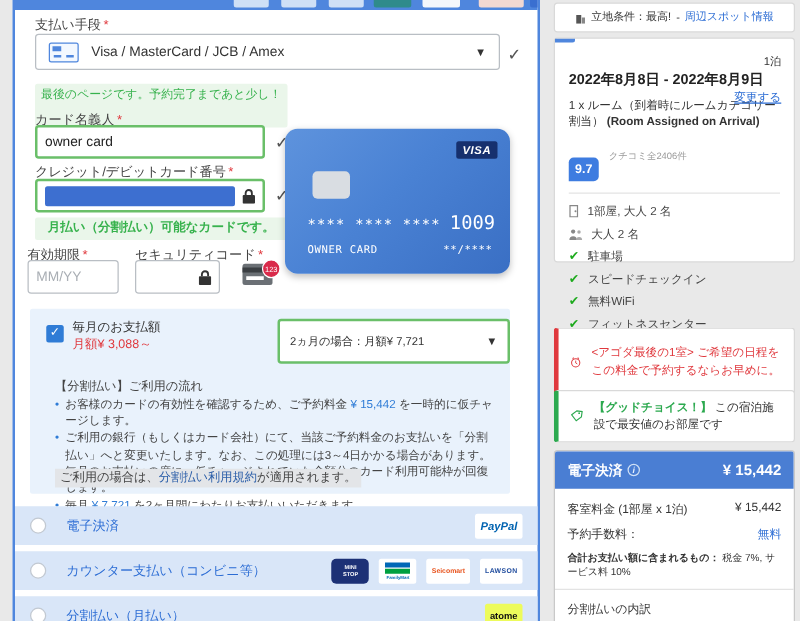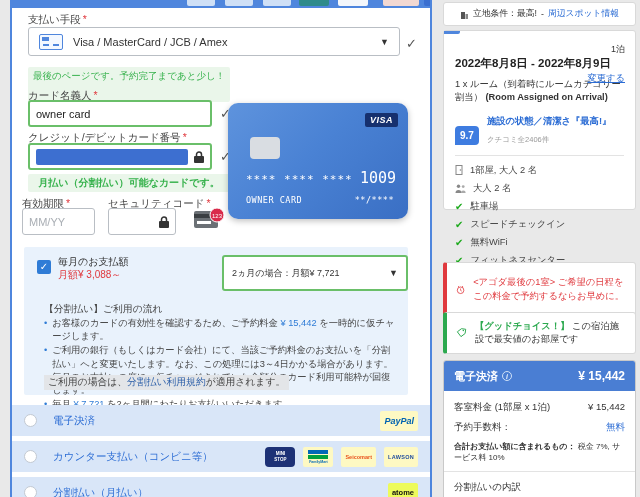--- a/index.html
+++ b/index.html
@@ -60,21 +60,21 @@
   .dot { color:#2f7cd6; margin-right:5px; }
   .amt { color:#2f7cd6; }
   .terms { position:absolute; left:20px; top:128px; font-size:9.8px; color:#444; background:#e3e5e8; padding:1px 4px; }
   .terms a { color:#2b5ea8; text-decoration:none; }
 
   
   .payrow { position:absolute; left:0; width:418px; height:31px; background:#d9e6f8; display:flex; align-items:center; padding:0 12px; cursor:pointer; }
   .radio { width:13px; height:13px; border-radius:50%; background:#fff; border:1px solid #c2c9d2; margin-right:16px; flex:0 0 auto; }
   .payrow .rowlbl { font-size:10.5px; color:#2b6cd4; }
   .rowlogos { margin-left:auto; display:flex; gap:8px; align-items:center; }
-  .logochip { background:#fef9c3; border-radius:2px; height:20px; display:flex; align-items:center; justify-content:center; padding:0 4px; min-width:30px; }
+  .logochip { background:#ffffff; border-radius:2px; height:20px; display:flex; align-items:center; justify-content:center; padding:0 4px; min-width:30px; }
   .pp { font-size:9px; font-weight:bold; font-style:italic; color:#0063b1; }
   .ministop { background:#1d3176; color:#fff; font-size:4.5px; font-weight:bold; text-align:center; line-height:1.2; border-radius:4px; width:30px; }
   .fm { flex-direction:column; gap:1px; }
   .fm i { display:block; width:20px; height:4px; background:#0168b7; }
   .fm i + i { background:#00a040; }
   .fm span { font-size:3.5px; color:#0168b7; font-weight:bold; }
   .seico { color:#e8541e; font-size:5.5px; font-weight:bold; }
   .lawson { color:#214d9e; font-size:5.5px; font-weight:bold; letter-spacing:.3px; }
   .atome { background:#edfb5b; color:#111; font-size:7.5px; font-weight:bold; }
 
@@ -274,21 +274,20 @@
 
   <div class="scard card-stay">
     <span class="bluedash"></span>
     <div class="dates">2022年8月8日 - 2022年8月9日</div>
     <span class="nights">1泊</span>
     <div class="roomline"><span>1 x ルーム（到着時にルームカテゴリー割当）</span> <b>(Room Assigned on Arrival)</b></div>
     <a href="#" class="changelink">変更する</a>
     <div class="raterow">
       <span class="ratebadge">9.7</span>
       <span>
-        <a href="#" class="ratelink">施設の状態／清潔さ『最高!』</a>
         <span class="reviews">クチコミ全2406件</span>
       </span>
     </div>
     <div class="sdivider"></div>
     <div class="occrow">
       <svg width="8" height="10" viewBox="0 0 8 10">
           <rect x="1" y="0.5" width="6" height="9" fill="none" stroke="#888" stroke-width="1"></rect>
           <circle cx="5.4" cy="5" r="0.8" fill="#888"></circle>
         </svg>
       <span>1部屋, 大人 2 名</span>

